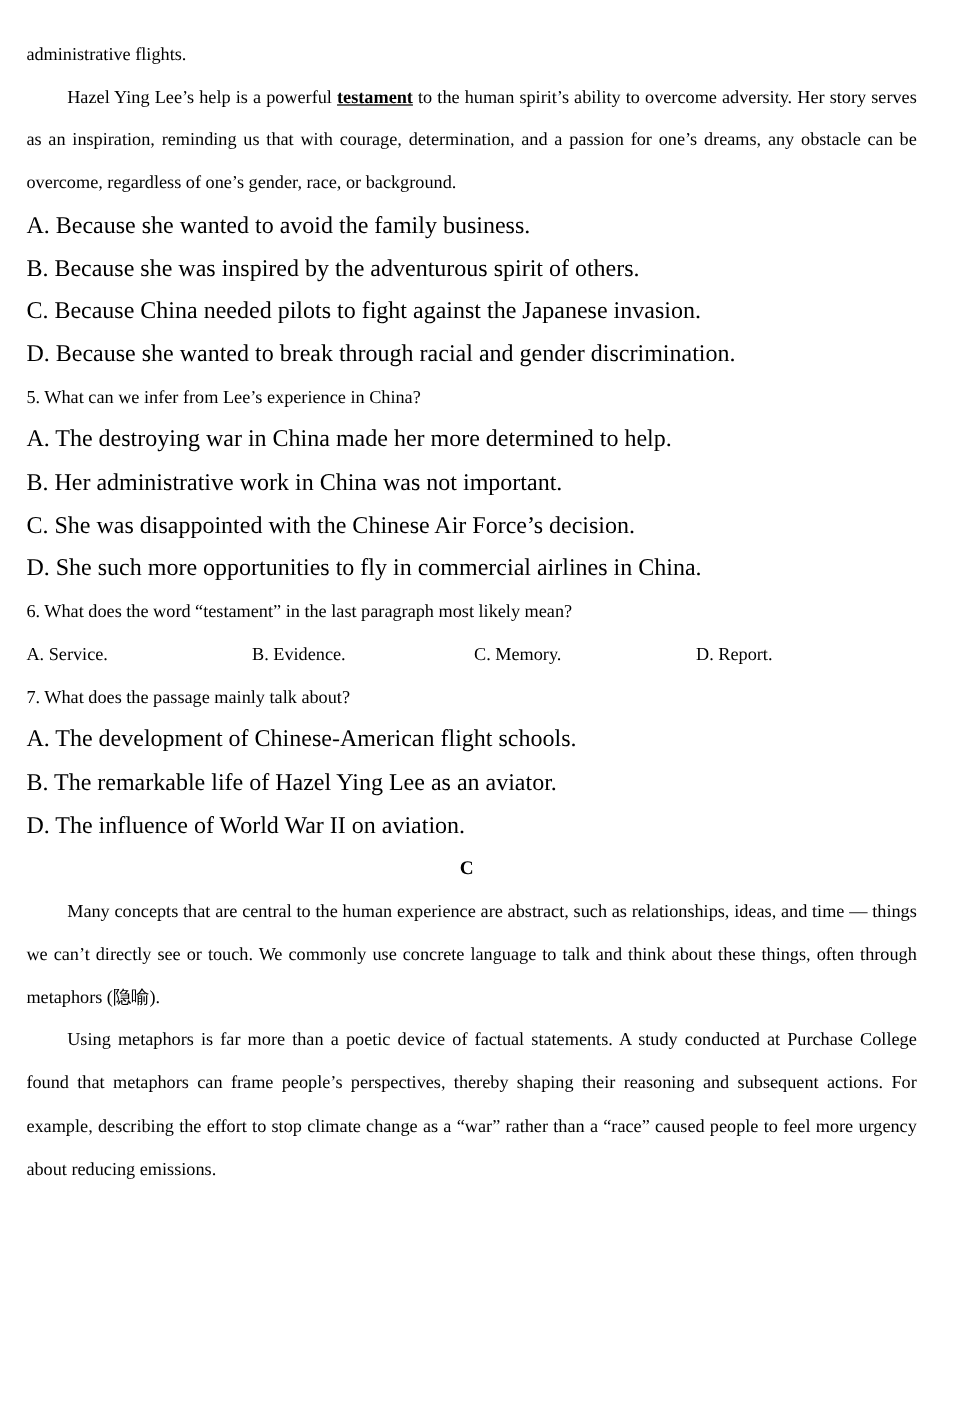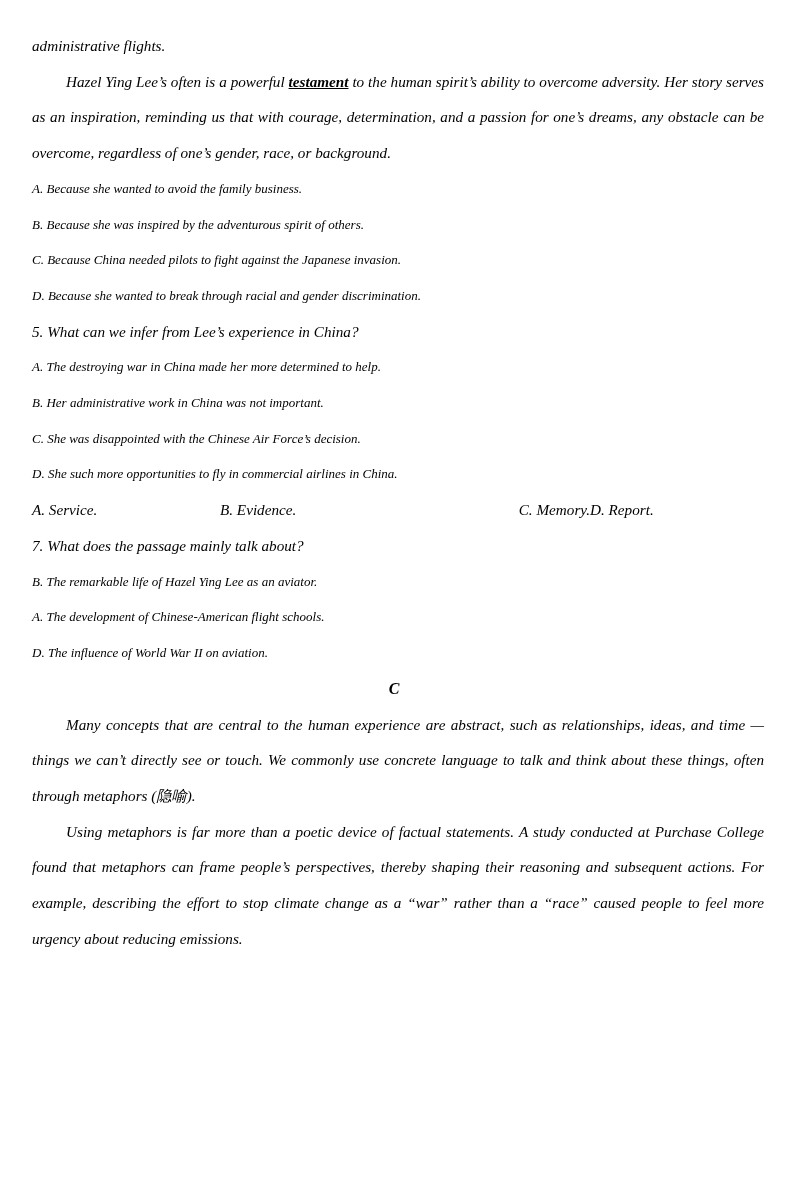--- a/index.html
+++ b/index.html
@@ -11,23 +11,22 @@
     width: 800px;
     height: 1190px;
     font-family: "Liberation Serif", serif;
     color: #000000;
     -webkit-font-smoothing: antialiased;
   }
   .page {
     width: 800px;
     height: 1172px;
     box-sizing: border-box;
-    padding: 28px 36px 0 32px;
+    padding: 28px 36px 0 22px;
     position: relative;
-    font-style: italic;
   }
   .line {
     font-size: 15.2px;
     line-height: 35.7px;
     white-space: pre-wrap;
   }
   .para {
     font-size: 15.2px;
     line-height: 35.7px;
     text-align: justify;
@@ -35,34 +34,34 @@
     margin: 0;
   }
   .indent {
     text-indent: 34px;
   }
   .q {
     font-size: 15.2px;
     line-height: 35.7px;
   }
   .opt {
-    font-size: 13px;
+    font-size: 20px;
     line-height: 35.7px;
   }
   .opt-row {
     display: flex;
     font-size: 15.2px;
     line-height: 35.7px;
   }
   .opt-row > span {
     display: inline-block;
   }
   .opt-a { width: 188px; }
   .opt-b { width: 185px; }
-  .opt-c { width: 185px; text-align: right; }
+  .opt-c { width: 185px; }
   .opt-d { width: auto; }
   .section-letter {
     text-align: center;
     font-size: 16px;
     font-weight: bold;
     line-height: 36px;
     margin: 0;
     padding-right: 8px;
   }
   u.testament {
@@ -71,43 +70,44 @@
     margin-top: 44px;
   }
 </style>
 </head>
 <body>
 
 <div class="page">
 
   <div class="line">administrative flights.</div>
 
-  <p class="para indent"><span>Hazel Ying Lee’s often is a powerful </span><u class="testament">testament</u><span> to the human spirit’s ability to overcome adversity. Her story serves as an inspiration, reminding us that with courage, determination, and a passion for one’s dreams, any obstacle can be overcome, regardless of one’s gender, race, or background.</span></p>
+  <p class="para indent"><span>Hazel Ying Lee’s help is a powerful </span><u class="testament">testament</u><span> to the human spirit’s ability to overcome adversity. Her story serves as an inspiration, reminding us that with courage, determination, and a passion for one’s dreams, any obstacle can be overcome, regardless of one’s gender, race, or background.</span></p>
 
   <div class="opt">A. Because she wanted to avoid the family business.</div>
   <div class="opt">B. Because she was inspired by the adventurous spirit of others.</div>
   <div class="opt">C. Because China needed pilots to fight against the Japanese invasion.</div>
   <div class="opt">D. Because she wanted to break through racial and gender discrimination.</div>
 
   <div class="q">5. What can we infer from Lee’s experience in China?</div>
   <div class="opt">A. The destroying war in China made her more determined to help.</div>
   <div class="opt">B. Her administrative work in China was not important.</div>
   <div class="opt">C. She was disappointed with the Chinese Air Force’s decision.</div>
   <div class="opt">D. She such more opportunities to fly in commercial airlines in China.</div>
 
+  <div class="q">6. What does the word “testament” in the last paragraph most likely mean?</div>
   <div class="opt-row">
     <span class="opt-a">A. Service.</span>
     <span class="opt-b">B. Evidence.</span>
     <span class="opt-c">C. Memory.</span>
     <span class="opt-d">D. Report.</span>
   </div>
 
   <div class="q">7. What does the passage mainly talk about?</div>
+  <div class="opt">A. The development of Chinese-American flight schools.</div>
   <div class="opt">B. The remarkable life of Hazel Ying Lee as an aviator.</div>
-  <div class="opt">A. The development of Chinese-American flight schools.</div>
   <div class="opt">D. The influence of World War II on aviation.</div>
 
   <p class="section-letter">C</p>
 
   <p class="para indent">Many concepts that are central to the human experience are abstract, such as relationships, ideas, and time — things we can’t directly see or touch. We commonly use concrete language to talk and think about these things, often through metaphors (隐喻).</p>
   <p class="para indent">Using metaphors is far more than a poetic device of factual statements. A study conducted at Purchase College found that metaphors can frame people’s perspectives, thereby shaping their reasoning and subsequent actions. For example, describing the effort to stop climate change as a “war” rather than a “race” caused people to feel more urgency about reducing emissions.</p>
 
 </div>
 
 </body></html>

